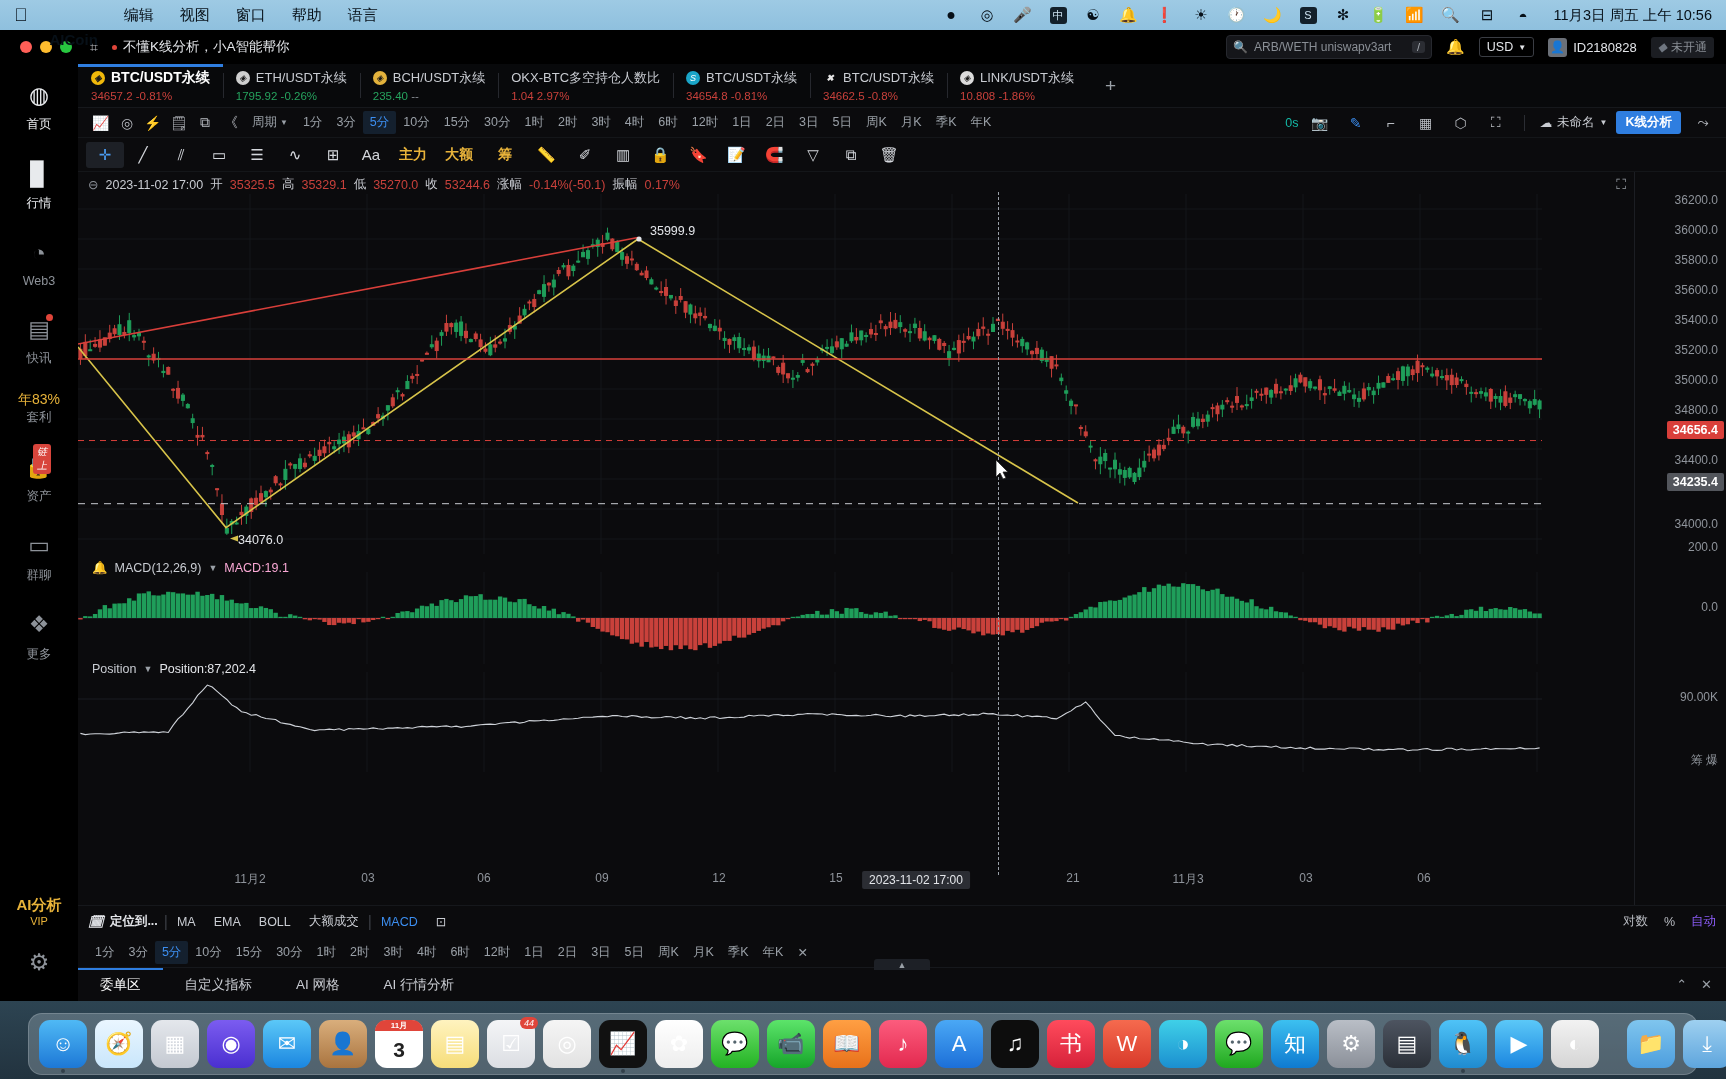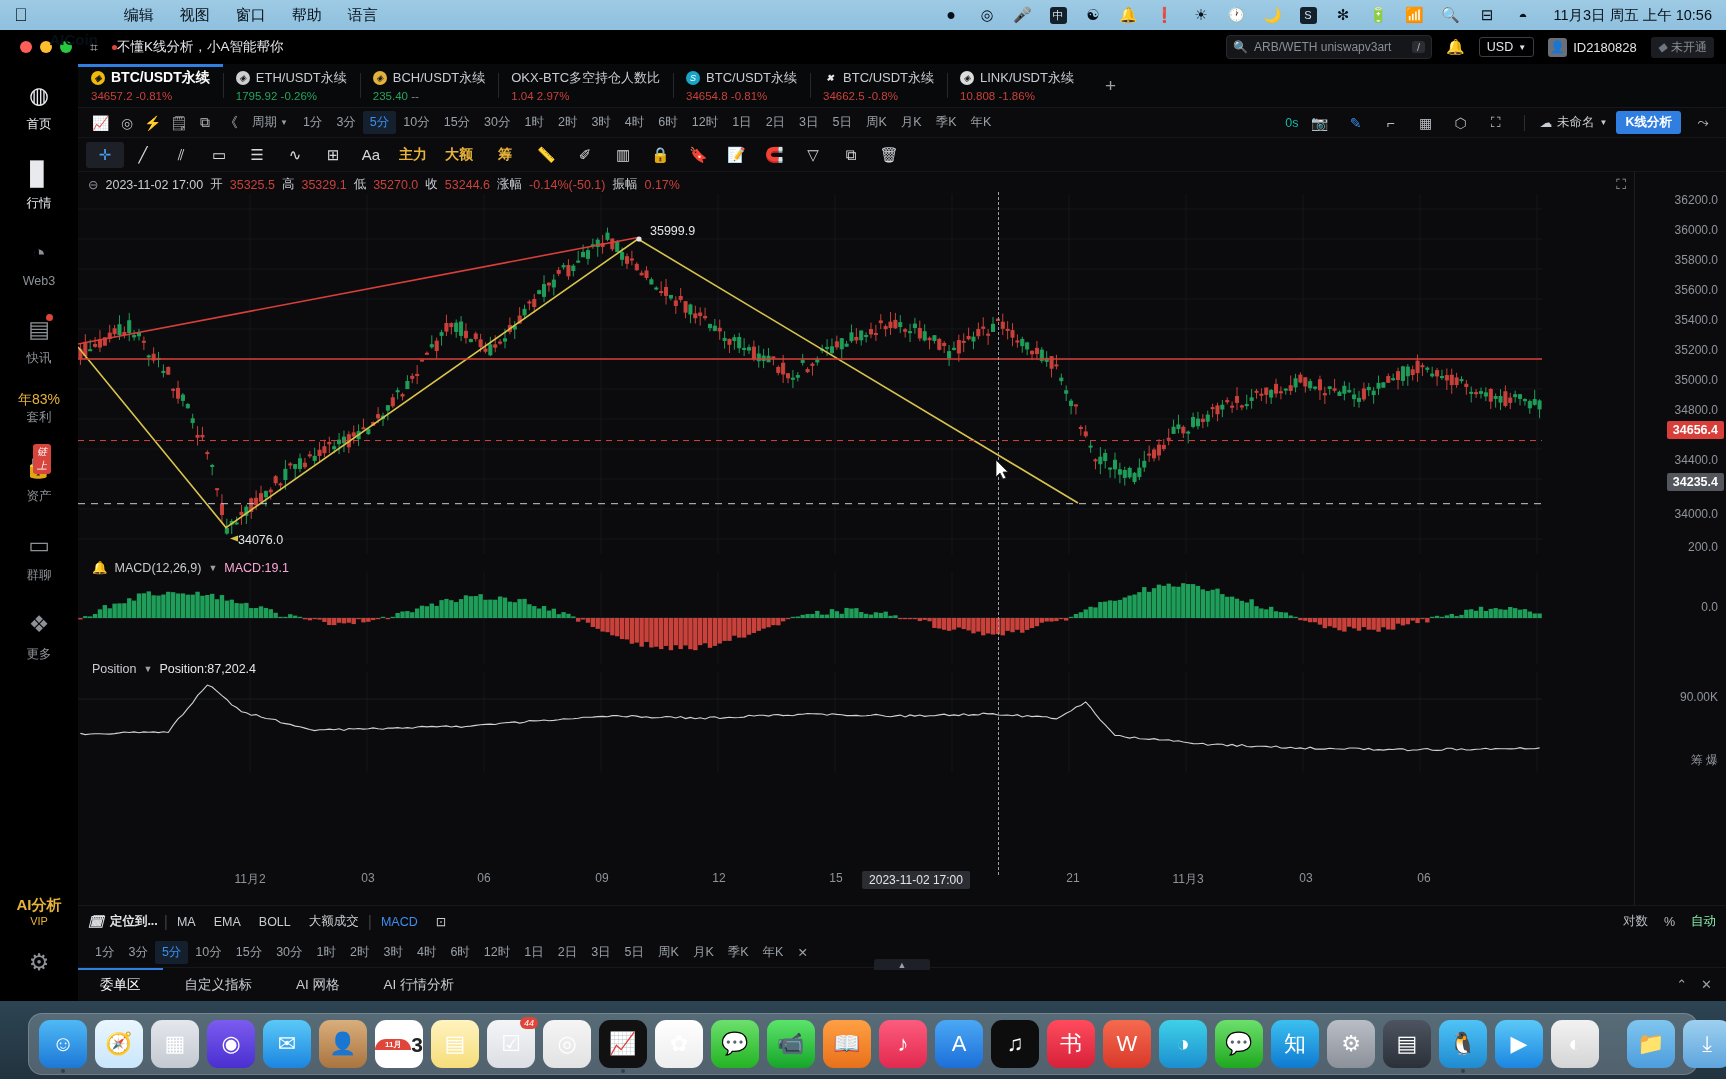--- a/index.html
+++ b/index.html
@@ -46,21 +46,21 @@
   
   .main { flex: 1; display: flex; flex-direction: column; min-width: 0; }
 
   
   .titlebar { height: 34px; background: #000; display: flex; align-items: center;
      padding: 0 12px; position: relative; }
   .lights { display: flex; gap: 8px; align-items: center; position: absolute; left: -58px; }
   .light { width: 12px; height: 12px; border-radius: 50%; }
   .l-red { background: #ff5f57; } .l-yel { background: #febc2e; } .l-grn { background: #28c840; }
   .tb-panelicon { color: #b9bcc2; font-size: 14px; margin-right: 14px; }
-  .tb-promo { color: #e3e5e9; font-size: 13.5px; display: flex; align-items: center; }
+  .tb-promo { color: #e3e5e9; font-size: 13.5px; display: flex; align-items: center; gap: 6px; }
   .promo-dot { width: 5px; height: 5px; border-radius: 50%; background: #e0453a; }
   .tb-right { margin-left: auto; display: flex; align-items: center; gap: 14px; }
   .searchbox { width: 206px; height: 24px; background: #15161a; border: 1px solid #26282e;
      border-radius: 4px; display: flex; align-items: center; padding: 0 6px; gap: 6px; }
   .searchbox .ph { color: #8a8f96; font-size: 12px; flex: 1; white-space: nowrap; overflow: hidden; }
   .slash { background: #2b2d33; color: #a8adb4; font-size: 11px; padding: 0 5px; border-radius: 3px; }
   .bell { color: #b9bcc2; font-size: 15px; }
   .usd { border: 1px solid #3a3d44; border-radius: 3px; color: #e3e5e9; font-size: 12.5px;
      padding: 2px 7px; display: flex; align-items: center; gap: 5px; }
   .acct { display: flex; align-items: center; gap: 6px; color: #e3e5e9; font-size: 13px; }
@@ -132,21 +132,21 @@
   .crosshair-v { position:absolute; top:0; bottom:0; width:0; border-left: 1px dashed #9aa0a7; z-index:4; }
   .cursor-arrow { position: absolute; z-index: 20; width: 14px; height: 20px; }
 
   
   .ind-bar { height: 32px; display:flex; align-items:center; padding: 0 10px; gap: 0;
      background:#0b0b0d; border-top: 1px solid #16181c; }
   .ind-bar .item { color:#c9ccd2; font-size: 12.5px; padding: 0 9px; }
   .ind-bar .item.on { color:#3c8ef0; }
   .ind-bar .lead { display:flex; align-items:center; gap:6px; color:#e3e5e9; font-size:12.5px; font-weight:bold; padding-right:6px;}
   .ind-right { margin-left:auto; display:flex; align-items:center; gap:16px; color:#b9bcc2; font-size:12.5px; }
-  .ind-right .auto { color:#86efac; }
+  .ind-right .auto { color:#8b5cf6; }
   .tf-bar { height: 30px; display:flex; align-items:center; padding: 0 10px; background:#0b0b0d;
      position: relative; }
   .tabrow { height: 34px; display:flex; align-items:stretch; background:#0b0b0d;
      border-top: 1px solid #16181c; position: relative; }
   .btab { display:flex; align-items:center; padding: 0 22px; color:#c9ccd2; font-size: 13.5px; position:relative; }
   .btab.active { color:#fff; }
   .btab.active::before { content:""; position:absolute; left:0; right:0; top:0; height:2px; background:#2f7ee0; }
   .tabrow-right { margin-left:auto; display:flex; align-items:center; gap:14px; padding-right: 14px; color:#9aa0a7; font-size:13px; }
   .pull-tab { position:absolute; top:-9px; left: 50%; transform: translateX(-50%);
      width: 56px; height: 11px; background: #1d2026; border-radius: 3px 3px 0 0;
@@ -1443,21 +1443,21 @@
         <span class="pa-lab" style="top:58px;">36000.0</span>
         <span class="pa-lab" style="top:88px;">35800.0</span>
         <span class="pa-lab" style="top:118px;">35600.0</span>
         <span class="pa-lab" style="top:148px;">35400.0</span>
         <span class="pa-lab" style="top:178px;">35200.0</span>
         <span class="pa-lab" style="top:208px;">35000.0</span>
         <span class="pa-lab" style="top:238px;">34800.0</span>
         <span class="pa-cur" style="top:258px;">34656.4</span>
         <span class="pa-lab" style="top:288px;">34400.0</span>
         <span class="pa-cross" style="top:310px;">34235.4</span>
-        <span class="pa-lab" style="top:342px;">34000.0</span>
+        <span class="pa-lab" style="top:352px;">34000.0</span>
         <span class="pa-lab" style="top:375px;">200.0</span>
         <span class="pa-lab" style="top:435px;">0.0</span>
         <span class="pa-lab" style="top:525px;">90.00K</span>
         <span class="pa-lab" style="top:588px;">筹 爆</span>
       </div>
 
       <div class="time-axis" style="bottom:8px;">
         <span class="ta-lab" style="left:172px;">11月2</span>
         <span class="ta-lab" style="left:290px;">03</span>
         <span class="ta-lab" style="left:406px;">06</span>
@@ -1572,21 +1572,21 @@
 </div>
 
 <div class="dock-area">
   <div class="dock" id="dock">
       <div class="dapp" style="background: linear-gradient(rgb(79, 185, 245), rgb(29, 120, 214));">☺<i class="ddot"></i></div>
       <div class="dapp" style="background: linear-gradient(rgb(234, 246, 255), rgb(201, 230, 251));">🧭</div>
       <div class="dapp" style="background: linear-gradient(rgb(228, 231, 236), rgb(196, 201, 209));">▦</div>
       <div class="dapp" style="background: linear-gradient(rgb(123, 92, 240), rgb(74, 47, 208));">◉</div>
       <div class="dapp" style="background: linear-gradient(rgb(91, 200, 248), rgb(27, 134, 224));">✉</div>
       <div class="dapp" style="background: linear-gradient(rgb(217, 174, 124), rgb(169, 116, 63));">👤</div>
-      <div class="dapp" style="background: rgb(255, 255, 255); color: rgb(224, 69, 58); font-weight: bold; font-size: 24px; flex-direction: row;">
+      <div class="dapp" style="background: rgb(255, 255, 255); color: rgb(224, 69, 58); font-weight: bold; font-size: 24px; flex-direction: column; border-radius: 12px;">
         <div style="font-size: 8px; background: rgb(224, 69, 58); color: rgb(255, 255, 255); width: 100%; text-align: center; border-radius: 11px 11px 0px 0px;">11月</div>
         <div style="color: rgb(34, 34, 34); font-size: 21px; line-height: 1; flex: 1 1 0%; display: flex; align-items: center;">3</div>
       </div>
       <div class="dapp" style="background: linear-gradient(rgb(255, 243, 191), rgb(246, 221, 122));">▤</div>
       <div class="dapp" style="background: linear-gradient(rgb(244, 245, 247), rgb(220, 222, 227));">☑<i class="dbadge">44</i></div>
       <div class="dapp" style="background: linear-gradient(rgb(245, 245, 245), rgb(226, 226, 226));">◎</div>
       <div class="dapp" style="background: rgb(17, 17, 17);">📈<i class="ddot"></i></div>
       <div class="dapp" style="background: linear-gradient(rgb(255, 255, 255), rgb(237, 237, 237));">✿</div>
       <div class="dapp" style="background: linear-gradient(rgb(108, 224, 108), rgb(35, 179, 35));">💬</div>
       <div class="dapp" style="background: linear-gradient(rgb(92, 228, 106), rgb(22, 165, 42));">📹</div>

